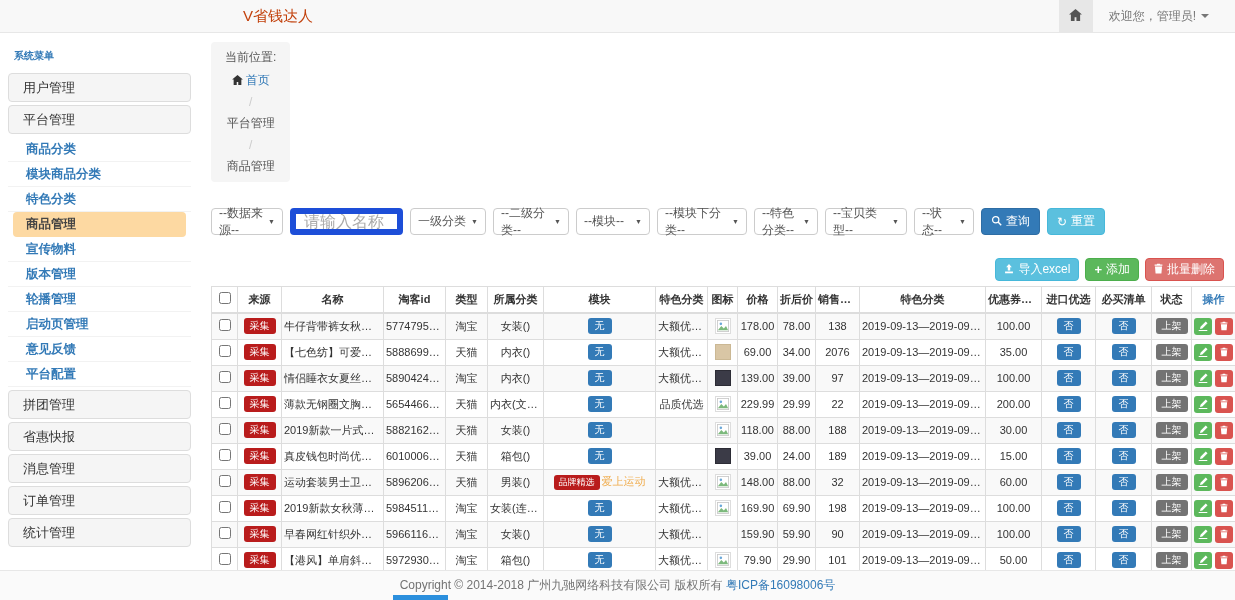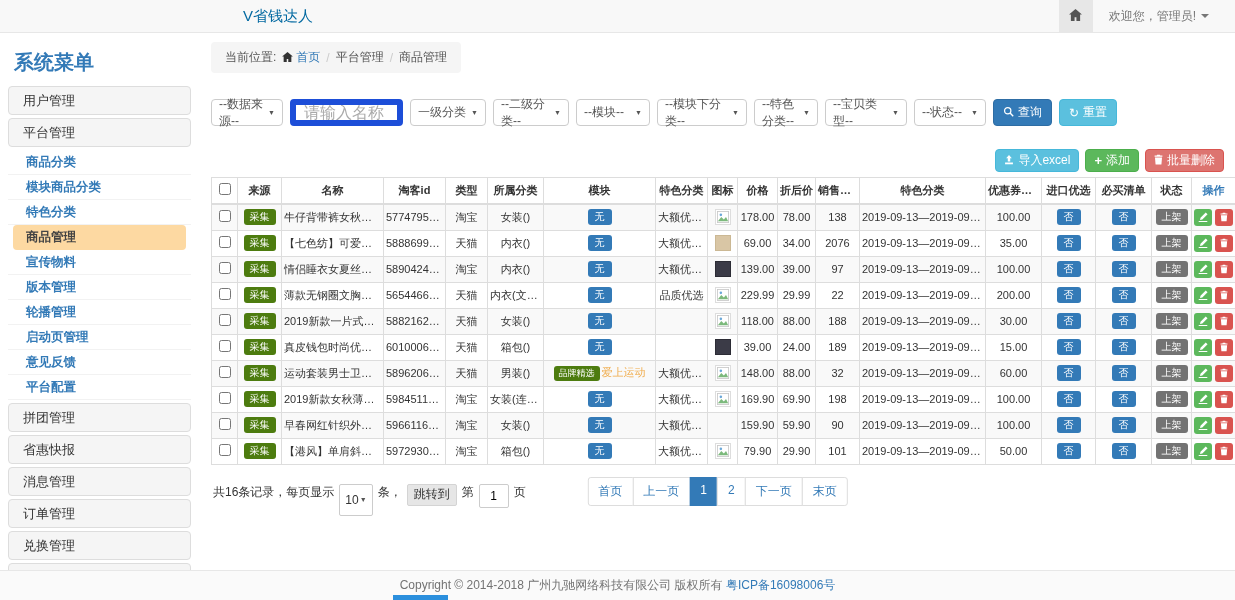--- a/index.html
+++ b/index.html
@@ -1,41 +1,41 @@
 <!DOCTYPE html>
 <html><head>
 <meta charset="utf-8">
 <style>
   * { margin:0; padding:0; box-sizing:border-box; }
   html,body { width:1235px; height:600px; overflow:hidden; background:#fff;
     font-family:"Liberation Sans","DejaVu Sans",sans-serif; color:#333; }
   
   .topbar { height:33px; background:#f8f8f8; border-bottom:1px solid #e7e7e7;
     display:flex; align-items:center; justify-content:space-between; }
-  .brand { margin-left:243px; font-size:15px; color:#0369a1; }
+  .brand { margin-left:243px; font-size:15px; color:#c2410c; }
   .topbar-right { display:flex; align-items:center; height:33px; }
   .home-btn { width:34px; height:33px; background:#e7e7e7; display:flex;
     align-items:center; justify-content:center; color:#555; cursor:pointer; }
   .welcome { font-size:12px; color:#777; padding:0 26px 0 16px; display:flex; align-items:center; gap:5px; cursor:pointer; }
   .caret-dn-tri { width:0; height:0; border-left:4px solid transparent; border-right:4px solid transparent; border-top:4px solid #777; }
   
   .page { display:flex; align-items:flex-start; }
   
   .sidebar { width:183px; margin:10px 0 0 8px; flex:none; }
-  .sb-title { color:#337ab7; font-size:20px; font-weight:bold; padding:6px 4px 10px 6px; }
+  .sb-title { color:#337ab7; font-size:10px; font-weight:bold; padding:6px 4px 10px 6px; }
   .sb-group { height:29px; line-height:28px; background:#f5f5f5; border:1px solid #ddd;
     border-radius:4px; font-size:13px; color:#333; padding-left:14px; margin-bottom:3px; cursor:pointer; }
   .sb-sub { background:#fff; margin-bottom:3px;font-weight:bold; }
   .sb-item { height:25px; line-height:24px; font-size:12.5px; color:#337ab7;
     padding-left:18px; border-bottom:1px solid #f2f2f2; cursor:pointer; }
   .sb-item.active { background:#fdd9a2; border-radius:4px; color:#444; margin:0 5px; padding-left:13px; border-bottom:none; }
   
   .content { margin-left:20px; width:1013px; position:relative; padding-top:9px; }
   .breadcrumb { display:inline-flex; align-items:center; gap:6px; background:#f5f5f5;
-    border-radius:4px; font-size:12px; color:#555; padding:7px 14px; }
+    border-radius:4px; font-size:12px; color:#555; padding:7px 14px;flex-direction:column; }
   .breadcrumb .sep { color:#ccc; }
   .bc-home-link { color:#337ab7; text-decoration:none; display:flex; align-items:center; gap:3px; cursor:pointer; }
   
   .filter-row { display:flex; align-items:center; gap:7px; margin-top:26px; }
   .f-select { height:27px; border:1px solid #ccc; border-radius:4px; background:#fff;
     font-size:12px; color:#555; display:flex; align-items:center; justify-content:space-between;
     padding:0 7px; cursor:pointer; flex:none; }
   .f-select .car { font-size:7px; color:#555; margin-left:4px; }
   .f-input { height:27px; width:113px; border:6px solid #1d4ed8; border-radius:4px; font-size:16px;
     padding:0 8px; color:#333; flex:none; }
@@ -50,21 +50,21 @@
   .toolbar { display:flex; justify-content:flex-end; gap:6px; margin-top:23px; margin-bottom:5px; }
   .toolbar .btn { height:23px; font-size:12px; padding:0 8px; }
   
   table { width:100%; border-collapse:collapse; table-layout:fixed; margin-top:2px; }
   th,td { border:1px solid #ddd; font-size:11px; text-align:center; padding:4px 2px;
     overflow:hidden; white-space:nowrap; text-overflow:ellipsis; height:26px; }
   th { font-weight:bold; color:#333; background:#fff; border-bottom:2px solid #ddd; }
   th.op-col { color:#337ab7; }
   tbody tr:nth-child(odd) { background:#f9f9f9; }
   .badge { display:inline-block; border-radius:3px; color:#fff; font-size:10px; padding:2px 6px; line-height:1.2; }
-  .badge-orange { background:#4d7c0f; }
+  .badge-orange { background:#b91c1c; }
   .badge-blue { background:#337ab7; padding:2px 7px; cursor:pointer; }
   .badge-green { background:#737373; cursor:pointer; }
   .badge.sm { font-size:9px; padding:2px 5px; }
   .module-text { color:#f0ad4e; font-size:11px; margin-left:2px; }
   .thumb { display:inline-block; width:16px; height:16px; vertical-align:middle; }
   .thumb.broken-image { border:1px solid #ddd; background:#fff; line-height:0; padding:1px; }
   .thumb.beige-photo { background:#d9c6a5; border:1px solid #cbb894; }
   .thumb.dark-photo { background:#3b3b47; border:1px solid #2c2c35; }
   .op-btn { width:18px; height:17px; border:none; border-radius:3px; display:inline-flex;
     align-items:center; justify-content:center; cursor:pointer; padding:0; }
@@ -129,21 +129,20 @@
           <div class="sb-item">版本管理</div>
           <div class="sb-item">轮播管理</div>
           <div class="sb-item">启动页管理</div>
           <div class="sb-item">意见反馈</div>
           <div class="sb-item">平台配置</div>
         </div>
         <div class="sb-group">拼团管理</div>
         <div class="sb-group">省惠快报</div>
         <div class="sb-group">消息管理</div>
         <div class="sb-group">订单管理</div>
-        <div class="sb-group">兑换管理</div>
         <div class="sb-group">统计管理</div>
       </div>
   </div>
 
   <div class="content">
 
     <div class="breadcrumb">
       <span>当前位置:</span>
       <span class="bc-home-link">
         <span style="color:#333">
@@ -183,21 +182,21 @@
           <span class="car">▼</span>
         </div>
       <div class="f-select" style="width:64px">
         <span>--特色分类--</span>
           <span class="car">▼</span>
         </div>
       <div class="f-select" style="width:82px">
         <span>--宝贝类型--</span>
           <span class="car">▼</span>
         </div>
-      <div class="f-select" style="width:72px">
+      <div class="f-select" style="width:60px">
         <span>--状态--</span>
           <span class="car">▼</span>
         </div>
       <button class="btn btn-primary">
         <span>
           <svg viewBox="0 0 14 14" width="11" height="11">
               <circle cx="6" cy="6" r="4" fill="none" stroke="#fff" stroke-width="1.6"></circle>
               <path d="M9 9l4 4" stroke="#fff" stroke-width="1.8"></path>
             </svg>
         </span>

